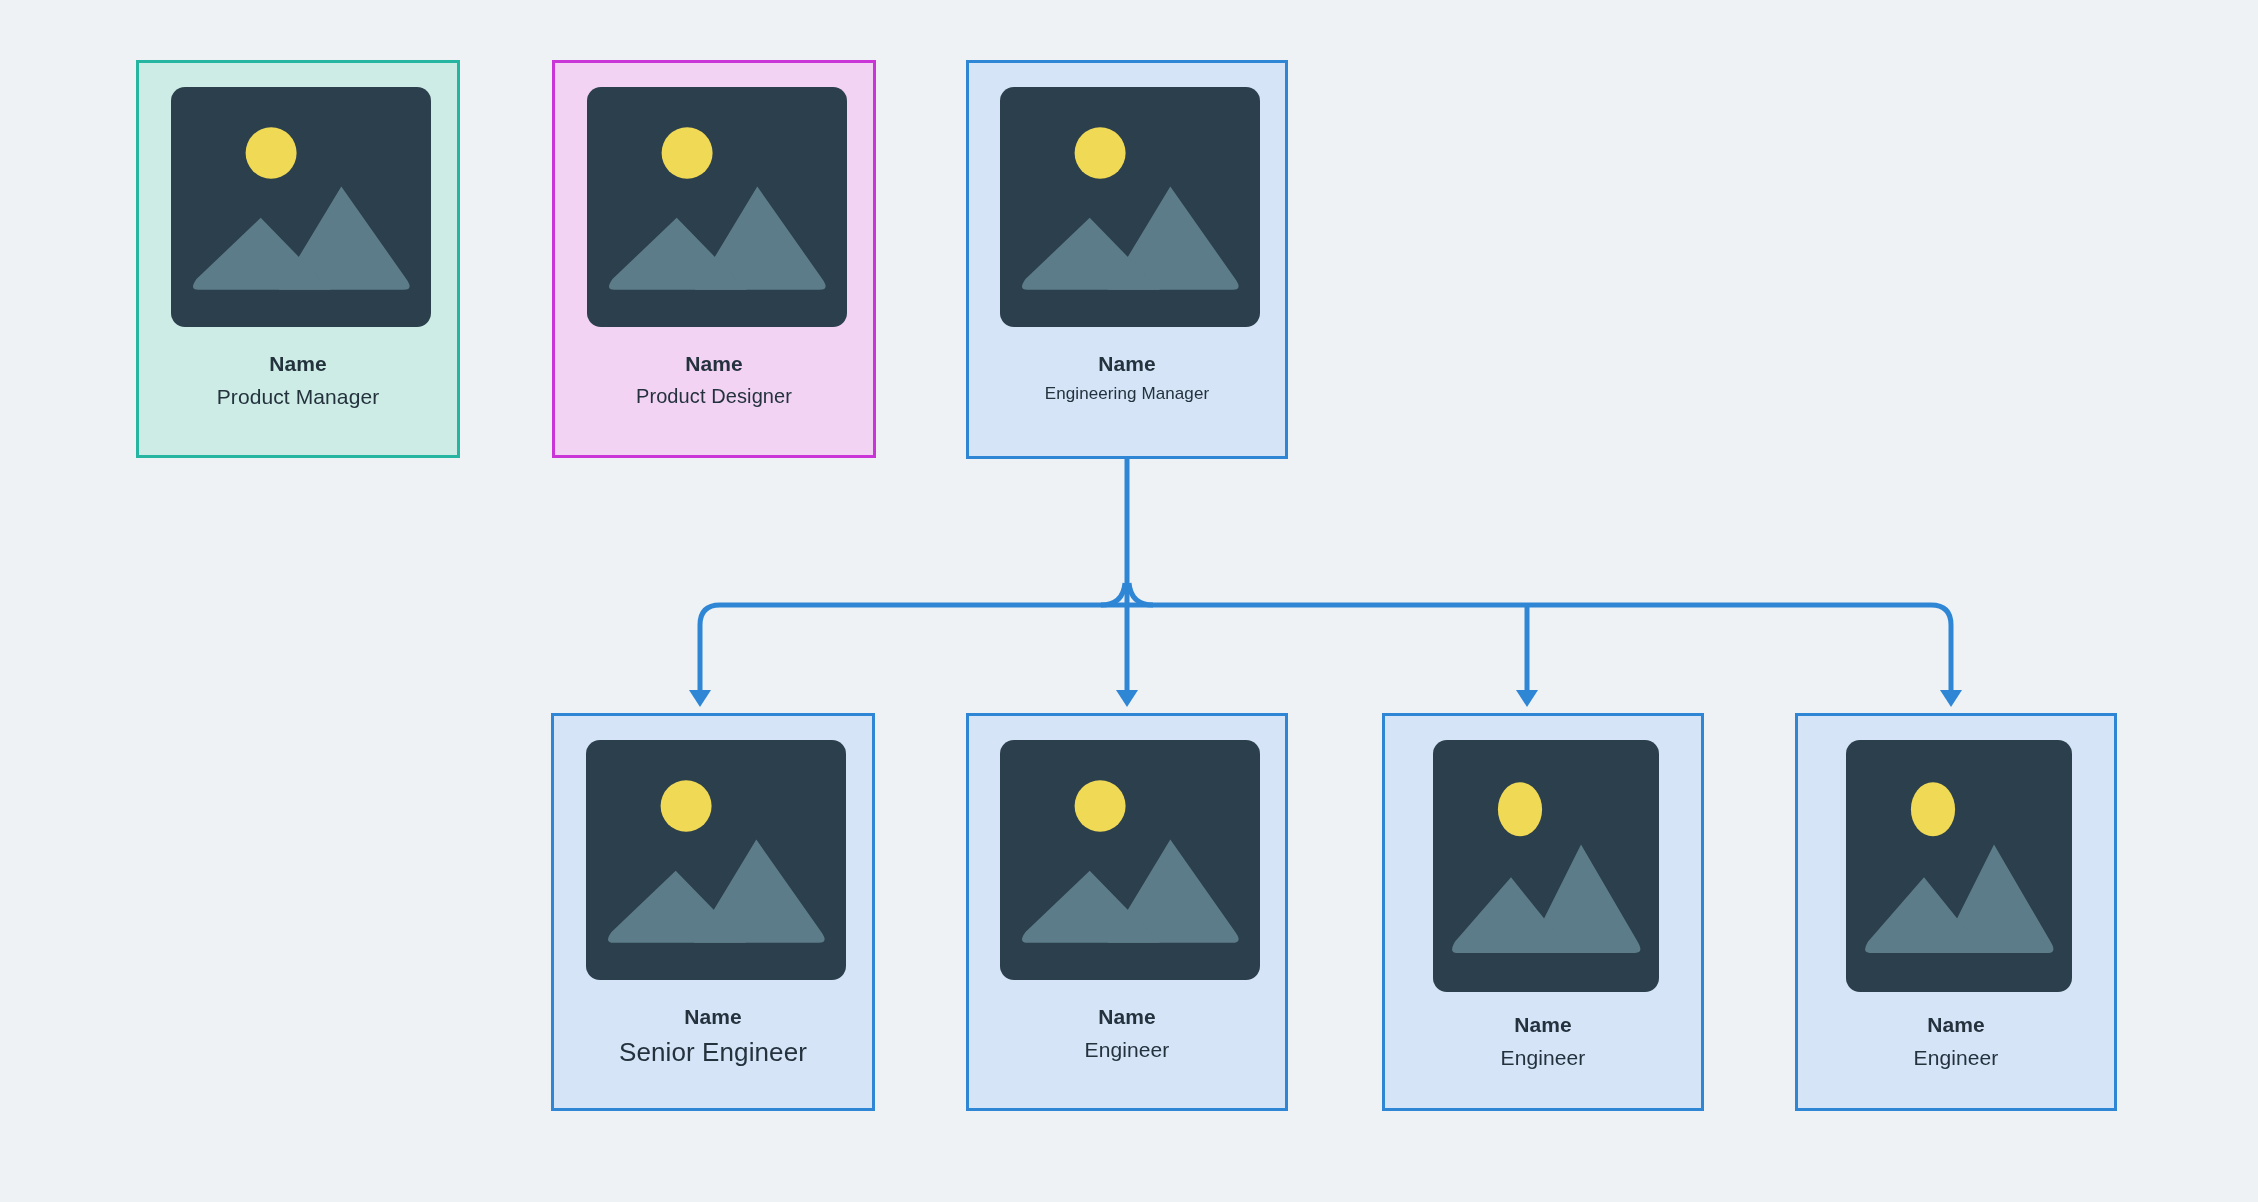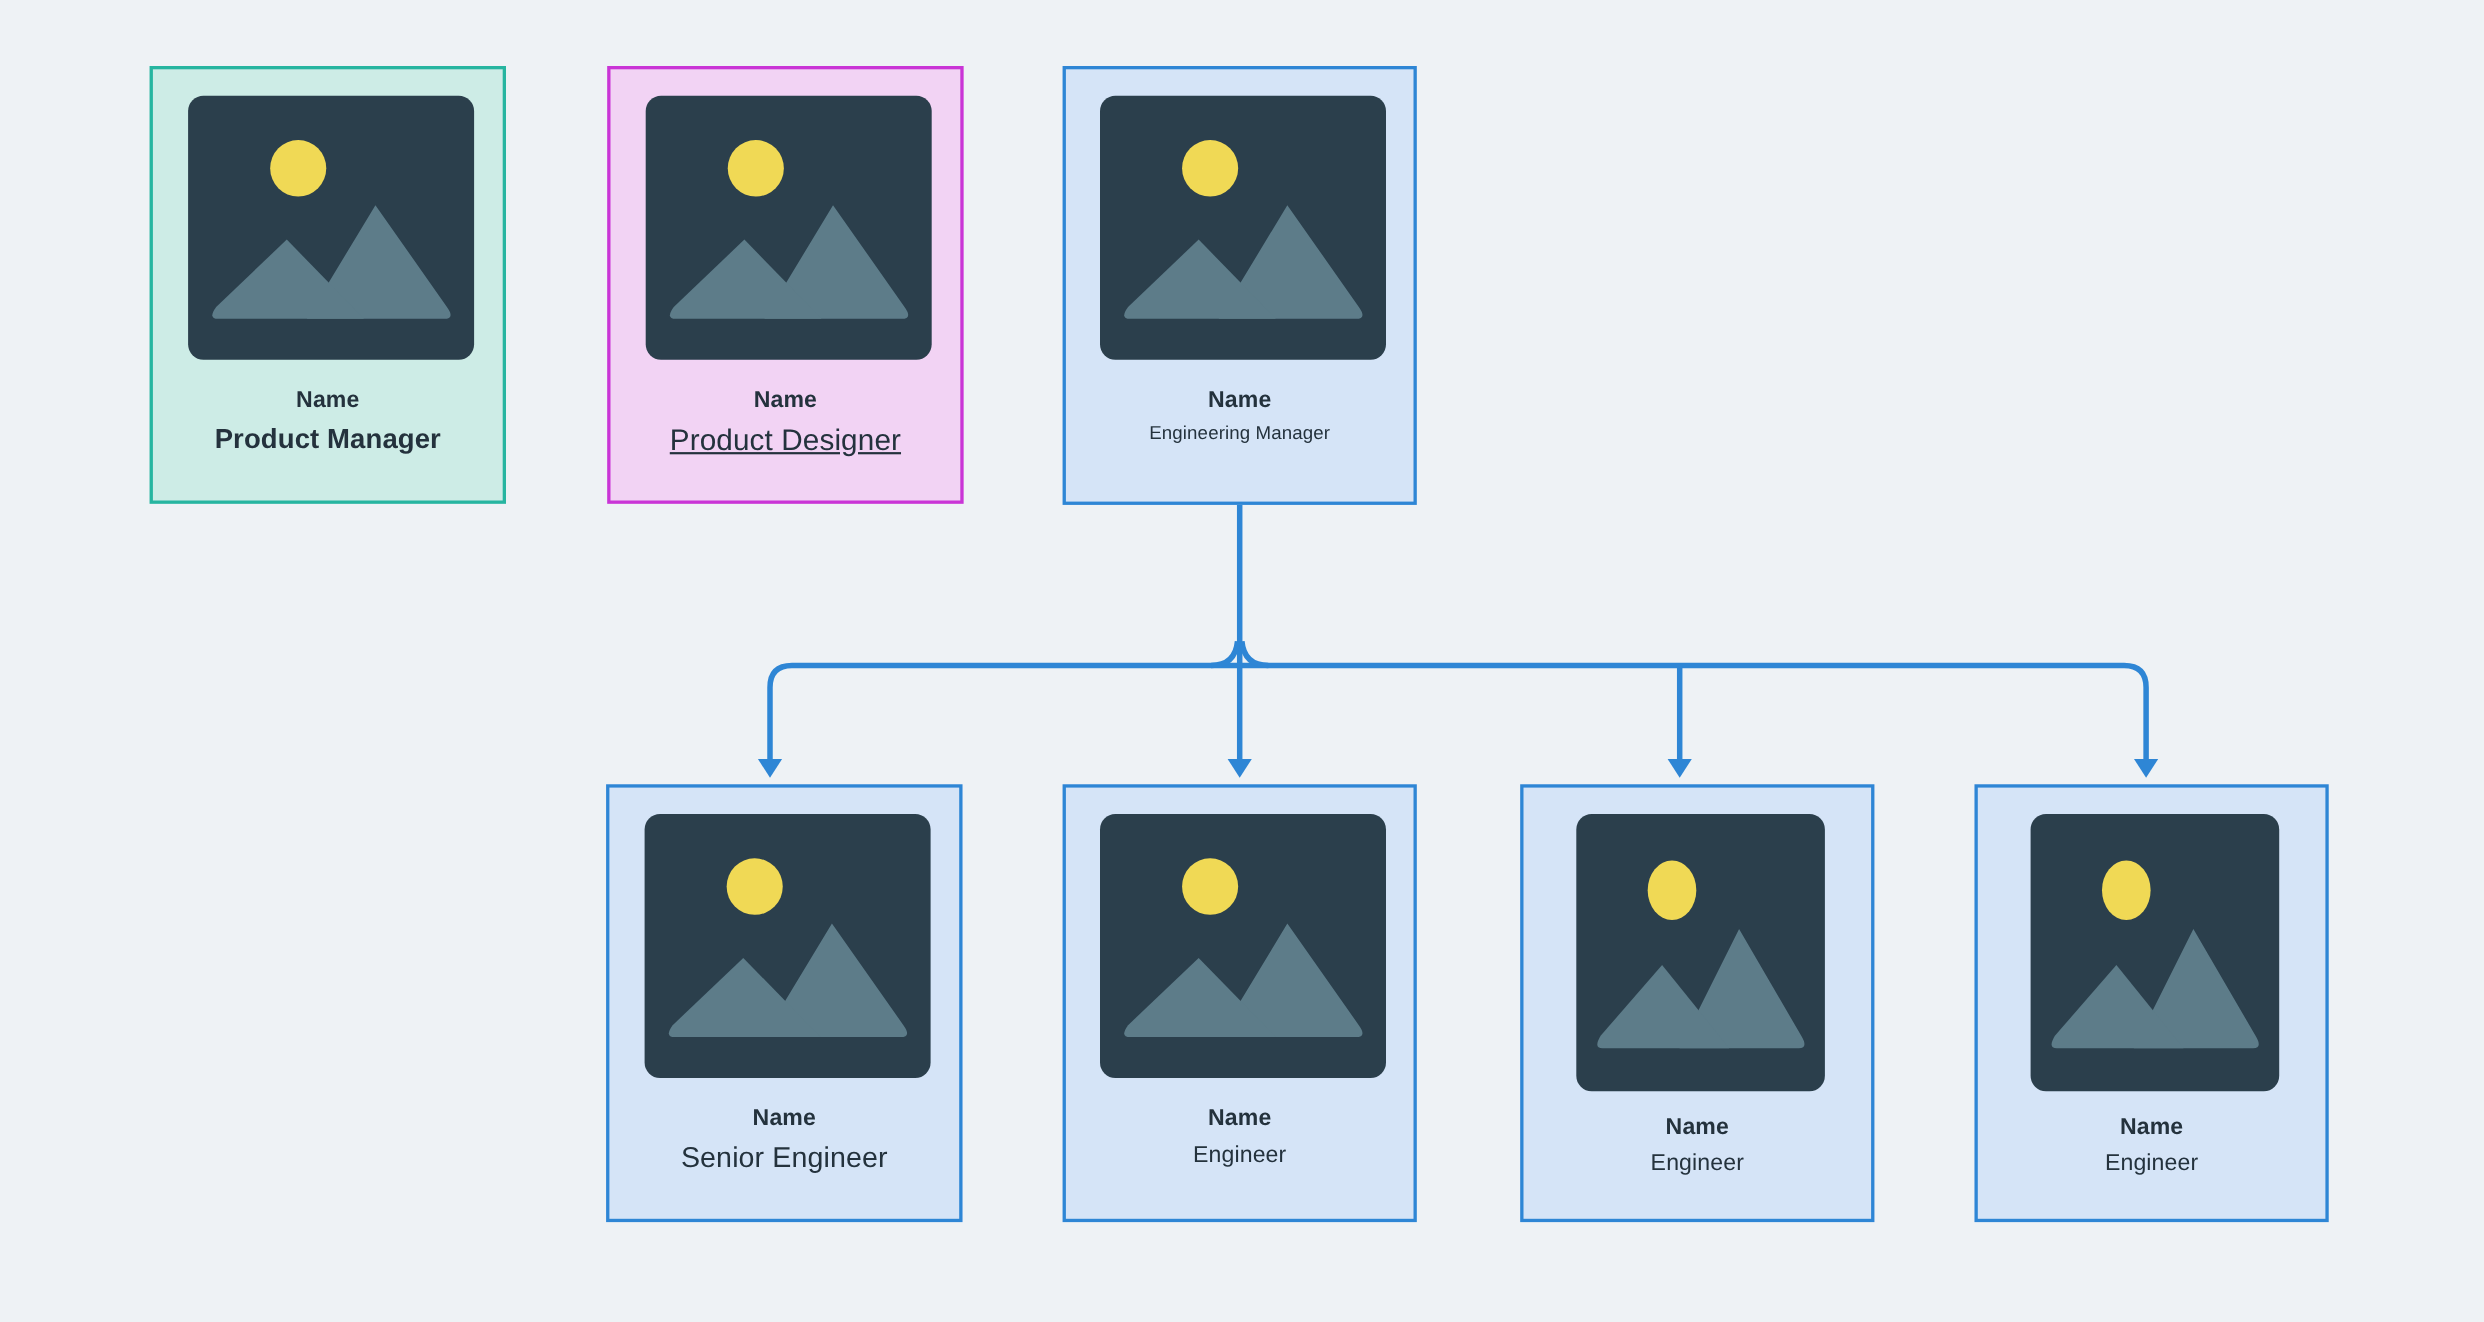--- a/index.html
+++ b/index.html
@@ -84,32 +84,32 @@
   <div id="nodes-root">
       <div class="node-card" style="left: 136px; top: 60px; width: 324px; height: 398px; background: rgb(205, 236, 230); border: 3px solid rgb(38, 181, 160);">
         <div class="photo-frame" style="position: absolute; left: 32px; top: 24px; width: 260px; height: 240px; background: rgb(43, 63, 76);">
           <svg viewBox="0 0 260 240" preserveAspectRatio="none">
             <ellipse cx="100.1" cy="66.0" rx="25.5" ry="25.7" fill="#f0d955"></ellipse>
             <path d="M 170.3 99.6 L 235.3 192.0 Q 243.1 202.8 232.7 202.8 L 107.9 202.8 Z" fill="#5d7c89"></path>
             <path d="M 89.7 130.8 L 159.9 202.8 L 27.3 202.8 Q 17.7 202.8 25.5 192.0 Z" fill="#5d7c89"></path>
           </svg>
         </div>
         <div class="node-text node-name" style="position: absolute; left: 0px; top: 288px; font-size: 21px; color: rgb(36, 50, 61);">Name</div>
-        <div class="node-text node-role" style="position: absolute; left: 0px; top: 320px; font-size: 25px; color: rgb(36, 50, 61); font-weight: bold;">Product Manager</div>
+        <div class="node-text node-role" style="position: absolute; left: 0px; top: 320px; font-size: 21px; color: rgb(36, 50, 61);">Product Manager</div>
       </div>
       <div class="node-card" style="left: 552px; top: 60px; width: 324px; height: 398px; background: rgb(242, 211, 244); border: 3px solid rgb(201, 53, 214);">
         <div class="photo-frame" style="position: absolute; left: 32px; top: 24px; width: 260px; height: 240px; background: rgb(43, 63, 76);">
           <svg viewBox="0 0 260 240" preserveAspectRatio="none">
             <ellipse cx="100.1" cy="66.0" rx="25.5" ry="25.7" fill="#f0d955"></ellipse>
             <path d="M 170.3 99.6 L 235.3 192.0 Q 243.1 202.8 232.7 202.8 L 107.9 202.8 Z" fill="#5d7c89"></path>
             <path d="M 89.7 130.8 L 159.9 202.8 L 27.3 202.8 Q 17.7 202.8 25.5 192.0 Z" fill="#5d7c89"></path>
           </svg>
         </div>
         <div class="node-text node-name" style="position: absolute; left: 0px; top: 288px; font-size: 21px; color: rgb(36, 50, 61);">Name</div>
-        <div class="node-text node-role" style="position: absolute; left: 0px; top: 320px; font-size: 27px; color: rgb(36, 50, 61); text-decoration: underline;">Product Designer</div>
+        <div class="node-text node-role" style="position: absolute; left: 0px; top: 320px; font-size: 20px; color: rgb(36, 50, 61);">Product Designer</div>
       </div>
       <div class="node-card" style="left: 966px; top: 60px; width: 322px; height: 399px; background: rgb(213, 228, 247); border: 3px solid rgb(46, 134, 213);">
         <div class="photo-frame" style="position: absolute; left: 31px; top: 24px; width: 260px; height: 240px; background: rgb(43, 63, 76);">
           <svg viewBox="0 0 260 240" preserveAspectRatio="none">
             <ellipse cx="100.1" cy="66.0" rx="25.5" ry="25.7" fill="#f0d955"></ellipse>
             <path d="M 170.3 99.6 L 235.3 192.0 Q 243.1 202.8 232.7 202.8 L 107.9 202.8 Z" fill="#5d7c89"></path>
             <path d="M 89.7 130.8 L 159.9 202.8 L 27.3 202.8 Q 17.7 202.8 25.5 192.0 Z" fill="#5d7c89"></path>
           </svg>
         </div>
         <div class="node-text node-name" style="position: absolute; left: 0px; top: 288px; font-size: 21px; color: rgb(36, 50, 61);">Name</div>

